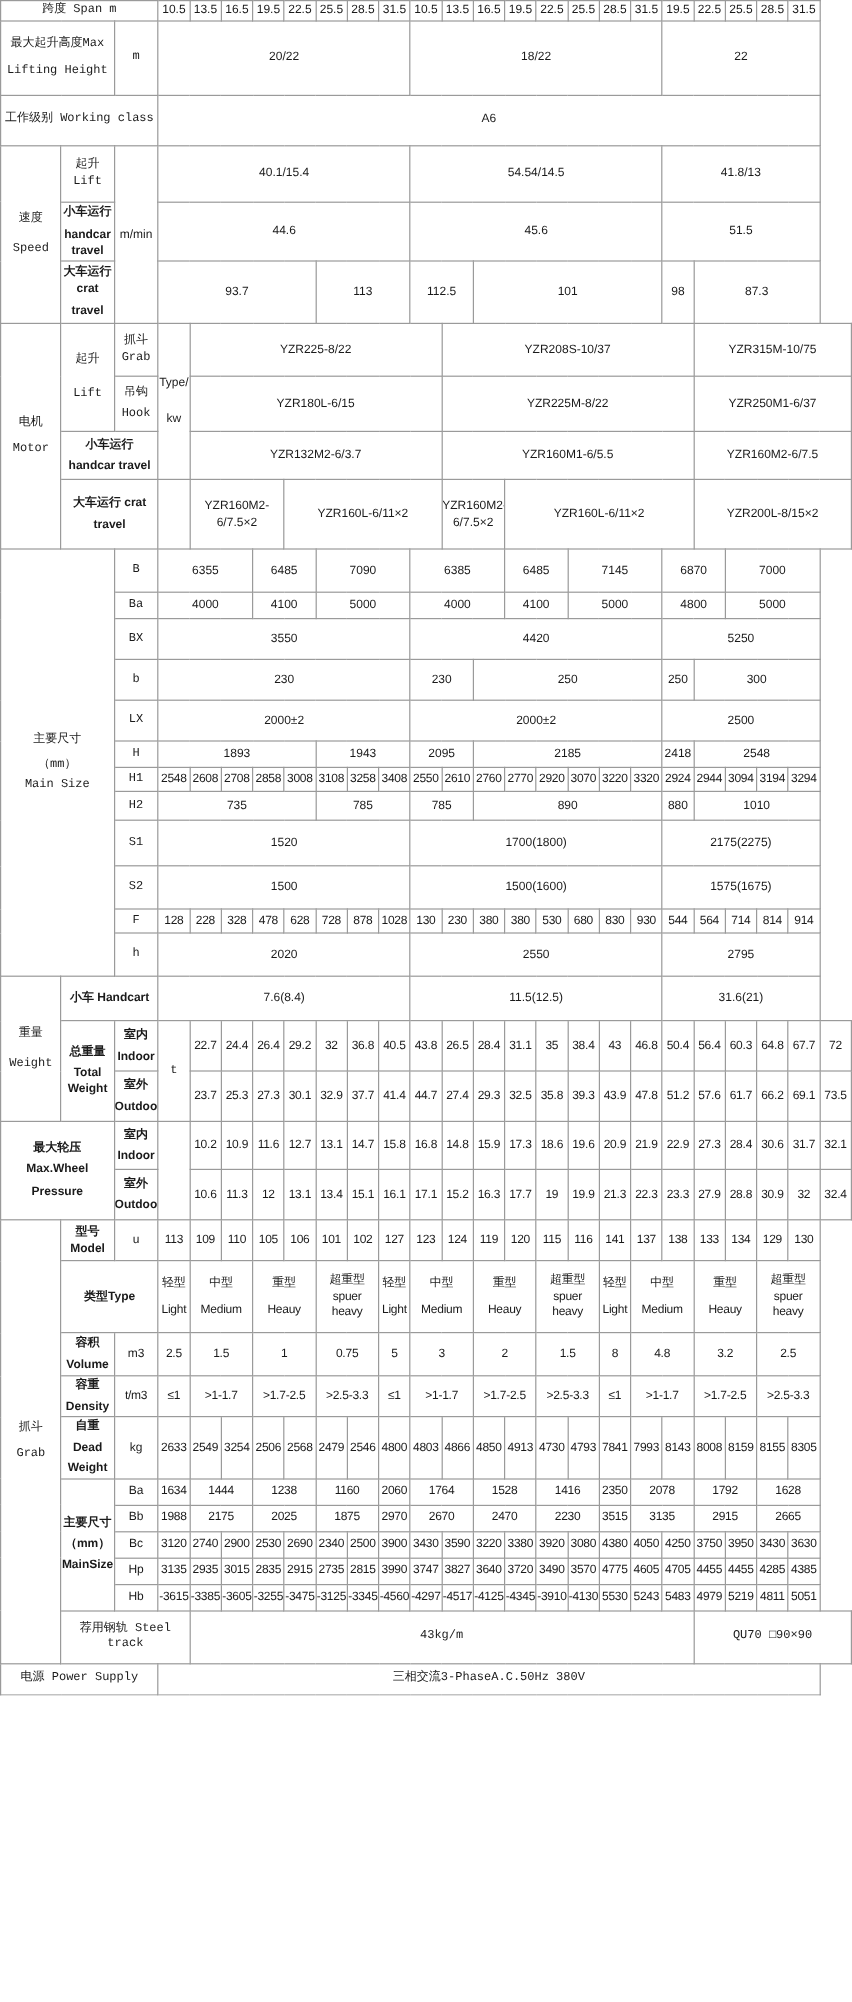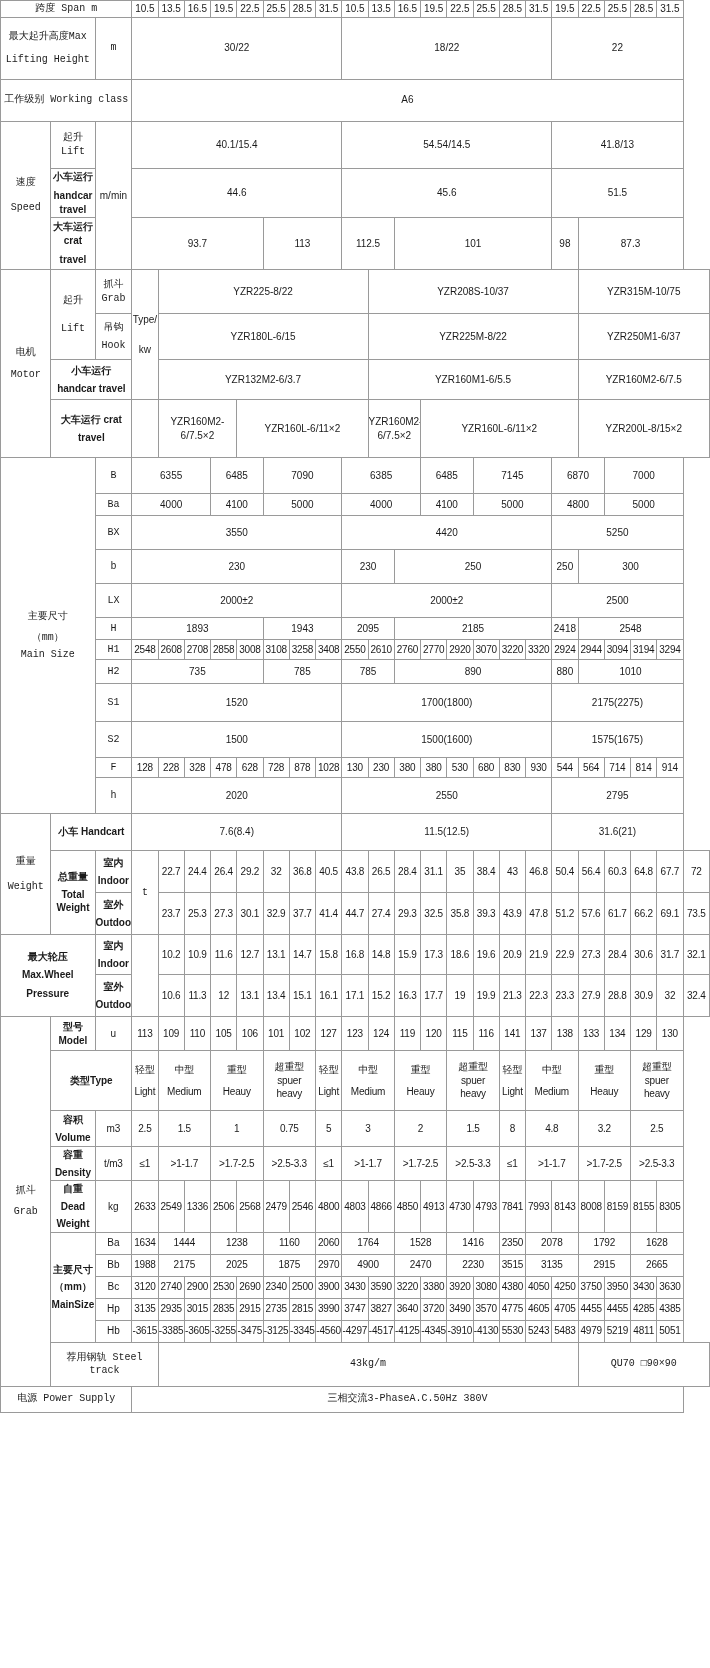--- a/index.html
+++ b/index.html
@@ -92,21 +92,21 @@
     <td class="num">31.5</td>
   </tr>
 
   <tr style="height:62px">
     <td colspan="2" class="lbl">
       <div>最大起升高度Max</div>
       <div style="height:10px"></div>
       <div>Lifting Height</div>
     </td>
     <td class="lbl">m</td>
-    <td colspan="8">30/22</td>
+    <td colspan="8">20/22</td>
     <td colspan="8">18/22</td>
     <td colspan="5">22</td>
   </tr>
 
   <tr style="height:42px">
     <td colspan="3" class="lbl">工作级别 Working class</td>
     <td colspan="21">A6</td>
   </tr>
 
   <tr style="height:47px">
@@ -640,21 +640,21 @@
     <td class="lblsm">
       <div>自重</div>
       <div style="height:4px"></div>
       <div>Dead</div>
       <div style="height:4px"></div>
       <div>Weight</div>
     </td>
     <td class="tiny">kg</td>
     <td class="xtiny">2633</td>
     <td class="xtiny">2549</td>
-    <td class="xtiny">1336</td>
+    <td class="xtiny">3254</td>
     <td class="xtiny">2506</td>
     <td class="xtiny">2568</td>
     <td class="xtiny">2479</td>
     <td class="xtiny">2546</td>
     <td class="xtiny">4800</td>
     <td class="xtiny">4803</td>
     <td class="xtiny">4866</td>
     <td class="xtiny">4850</td>
     <td class="xtiny">4913</td>
     <td class="xtiny">4730</td>
@@ -691,21 +691,21 @@
     <td colspan="2" class="xtiny">1628</td>
   </tr>
 
   <tr style="height:22px">
     <td class="tiny">Bb</td>
     <td class="xtiny">1988</td>
     <td colspan="2" class="xtiny">2175</td>
     <td colspan="2" class="xtiny">2025</td>
     <td colspan="2" class="xtiny">1875</td>
     <td class="xtiny">2970</td>
-    <td colspan="2" class="xtiny">4900</td>
+    <td colspan="2" class="xtiny">2670</td>
     <td colspan="2" class="xtiny">2470</td>
     <td colspan="2" class="xtiny">2230</td>
     <td class="xtiny">3515</td>
     <td colspan="2" class="xtiny">3135</td>
     <td colspan="2" class="xtiny">2915</td>
     <td colspan="2" class="xtiny">2665</td>
   </tr>
 
   <tr style="height:22px">
     <td class="tiny">Bc</td>

